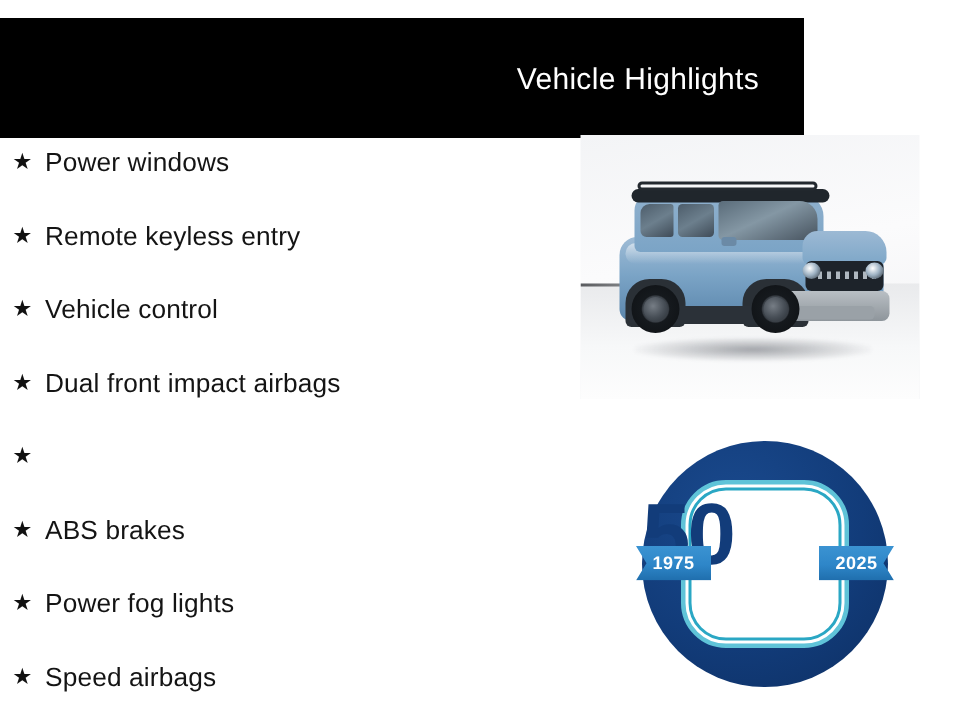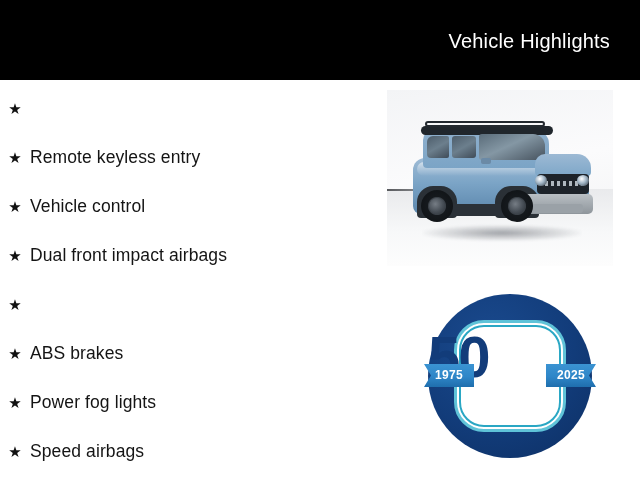--- a/index.html
+++ b/index.html
@@ -18,22 +18,22 @@
     position: relative;
     width: 640px;
     height: 480px;
     background: #ffffff;
   }
 
   
   .header {
     position: absolute;
     left: 0;
-    top: 0;
-    width: 640px;
+    top: 12px;
+    width: 536px;
     height: 80px;
     background: #000000;
   }
   .header-title {
     position: absolute;
     right: 30px;
     top: 29px;
     color: #ffffff;
     font-size: 20px;
     font-weight: 400;
@@ -362,20 +362,21 @@
 
 <div class="page">
 
   <div class="header">
     <div class="header-title">Vehicle Highlights</div>
   </div>
 
   <ul class="highlights">
     <li class="highlight-item">
       <span class="bullet-star">★</span>
+      <span>Power windows</span>
     </li>
     <li class="highlight-item">
       <span class="bullet-star">★</span>
       <span>Remote keyless entry</span>
     </li>
     <li class="highlight-item">
       <span class="bullet-star">★</span>
       <span>Vehicle control</span>
     </li>
     <li class="highlight-item">

